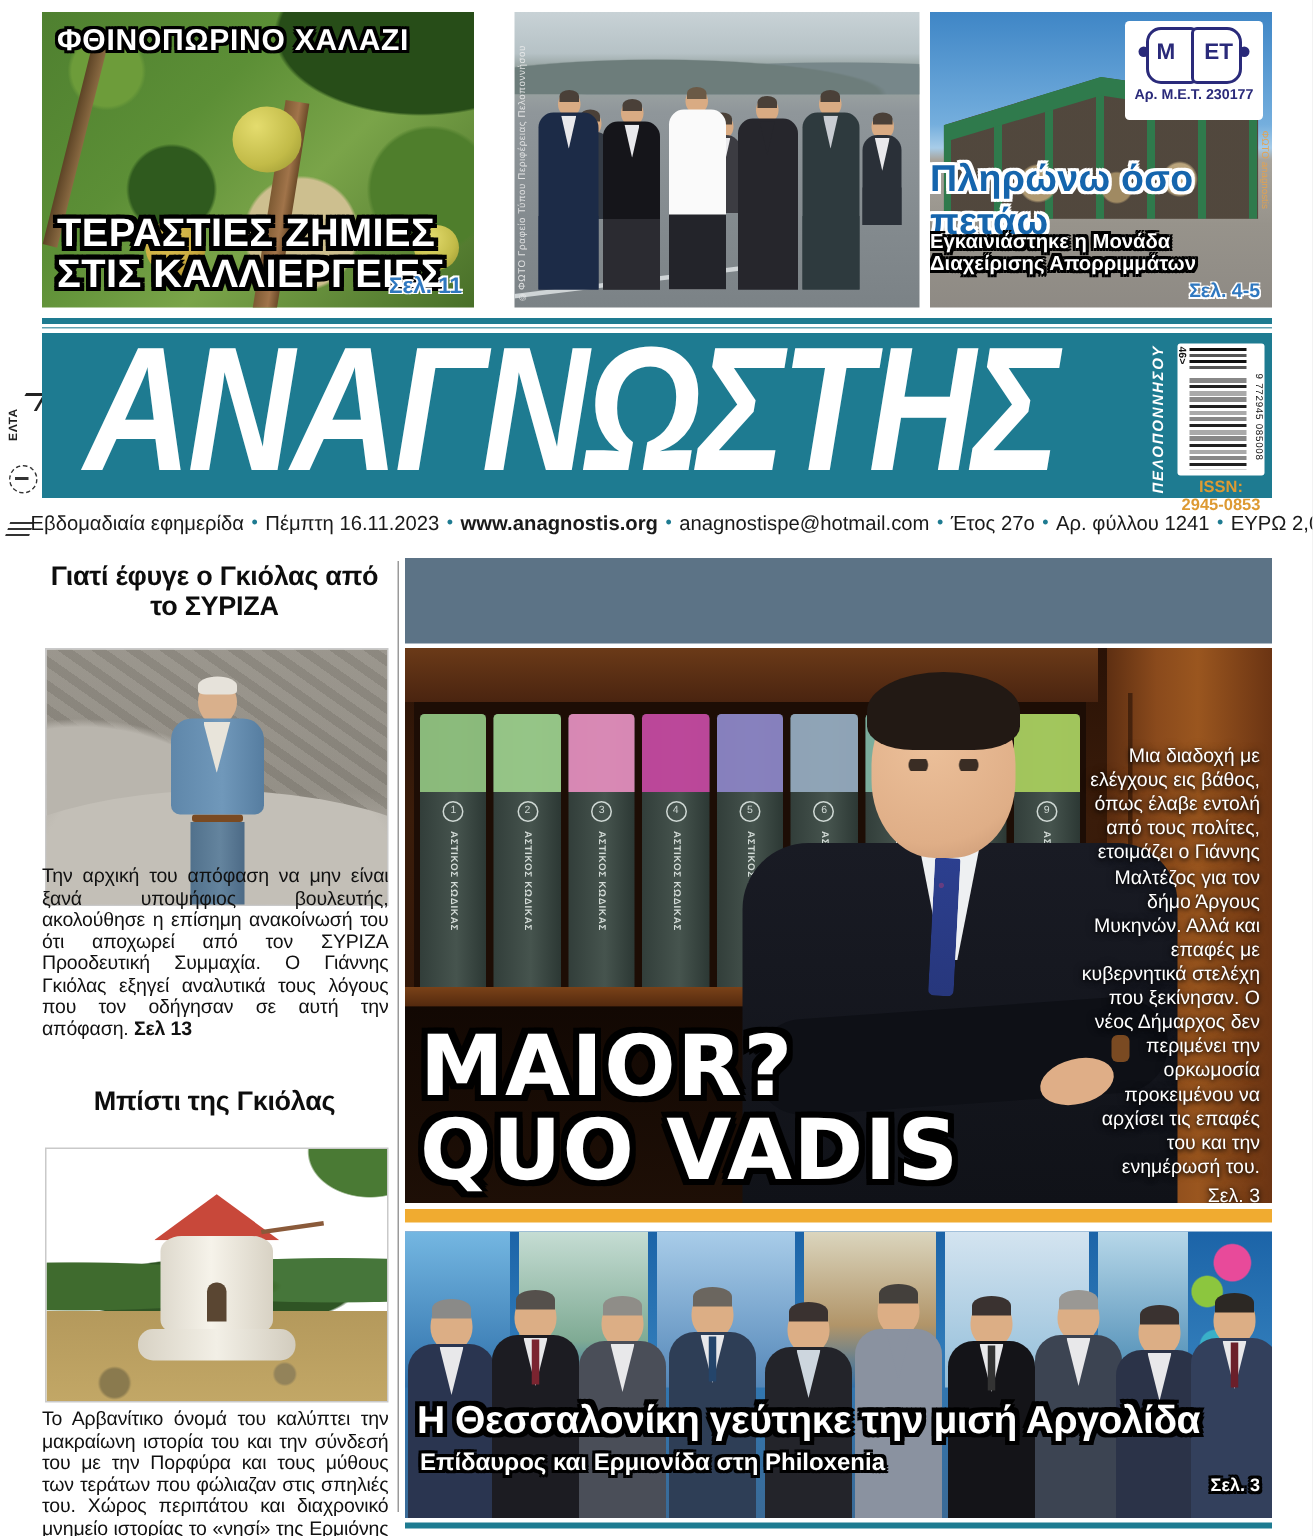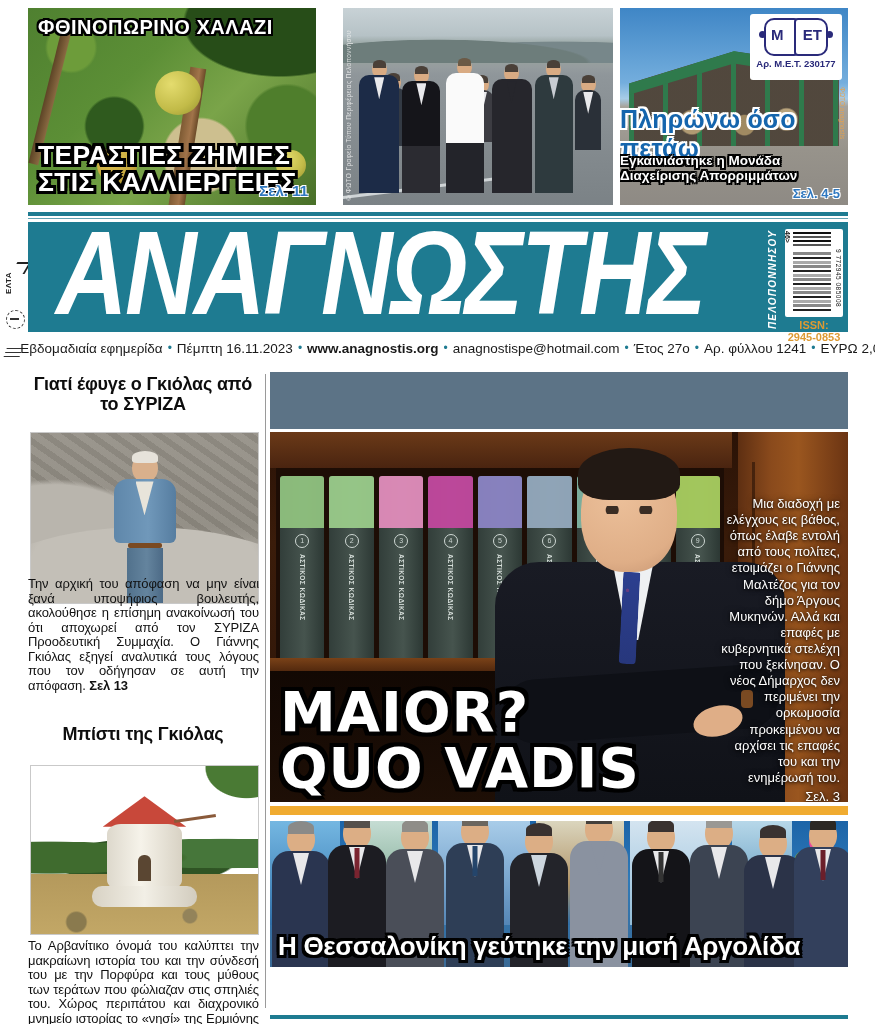--- a/index.html
+++ b/index.html
@@ -227,21 +227,21 @@
      background:radial-gradient(circle at 35% 35%,#e8c878,#b08428);}
   #photo-main .handle::after{content:"";position:absolute;left:5px;top:16px;width:6px;height:26px;background:#a87c26;border-radius:3px;}
   .main-sidebar{position:absolute;right:8px;top:64px;width:122px;text-align:right;color:#fff;
      font-size:13px;line-height:1.24;font-weight:500;text-shadow:0 1px 3px rgba(0,0,0,.9),0 0 6px rgba(0,0,0,.6);}
   .main-sidebar .sp{display:block;margin-top:3px;}
   .main-headline{position:absolute;left:10px;bottom:6px;font-size:56px;font-weight:800;line-height:1.0;letter-spacing:1px;font-family:"DejaVu Sans",sans-serif;}
 
   #orange-bar{left:270px;top:806px;width:578px;height:9px;background:#f0ab30;}
 
   
-  #photo-group{left:270px;top:821px;width:578px;height:146px;
+  #photo-group{left:270px;top:821px;width:578px;height:191px;
      background:linear-gradient(180deg,#1c64a8 0%,#2f7ab8 40%,#3a6a96 100%);}
   .backdrop-panel{position:absolute;top:0;height:104px;opacity:.9;}
   .bp1{left:0;width:70px;background:linear-gradient(180deg,#7ec0e8,#2e6ea8);}
   .bp2{left:76px;width:86px;background:linear-gradient(180deg,#d8ead8,#88b090 70%,#2e6ea8);}
   .bp3{left:168px;width:92px;background:linear-gradient(180deg,#b8d8f0,#5888b8);}
   .bp4{left:266px;width:88px;background:linear-gradient(180deg,#f0e2c0,#c09860 60%,#2e6ea8);}
   .bp5{left:360px;width:96px;background:linear-gradient(180deg,#e8f2f8,#9cc4dc);}
   .bp6{left:462px;width:60px;background:linear-gradient(180deg,#c8e4f0,#4888b0);}
   .flower{position:absolute;right:4px;top:4px;width:56px;height:120px;
      background:radial-gradient(circle at 60% 14%,#e84a9a 0 12px,transparent 13px),

